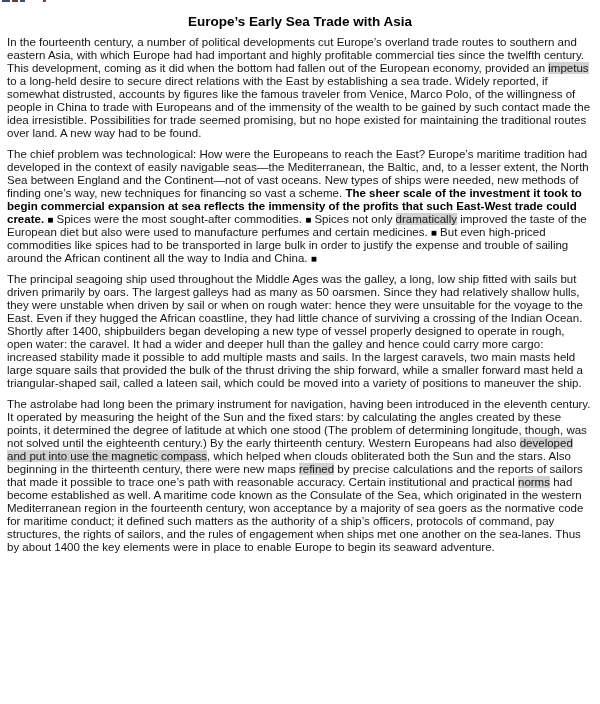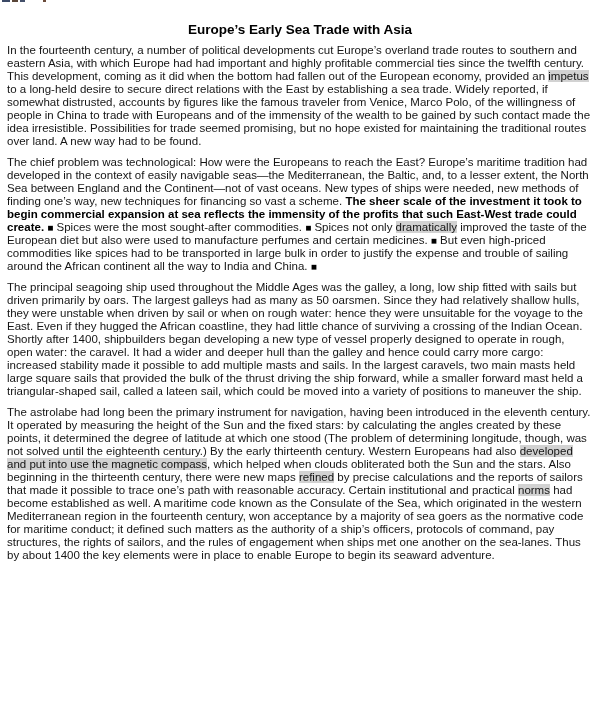--- a/index.html
+++ b/index.html
@@ -9,21 +9,21 @@
   }
   .page {
     position: relative;
     width: 600px;
     height: 704px;
     background: #ffffff;
     overflow: hidden;
     font-family: "Liberation Sans", "DejaVu Sans", sans-serif;
     color: #151515;
     box-sizing: border-box;
-    padding: 18px 7px 0 7px;
+    padding: 10px 7px 0 7px;
   }
   
   .clip-fragment {
     position: absolute;
     top: 0;
     left: 2px;
     height: 3px;
     white-space: nowrap;
   }
   .clip-fragment i {

